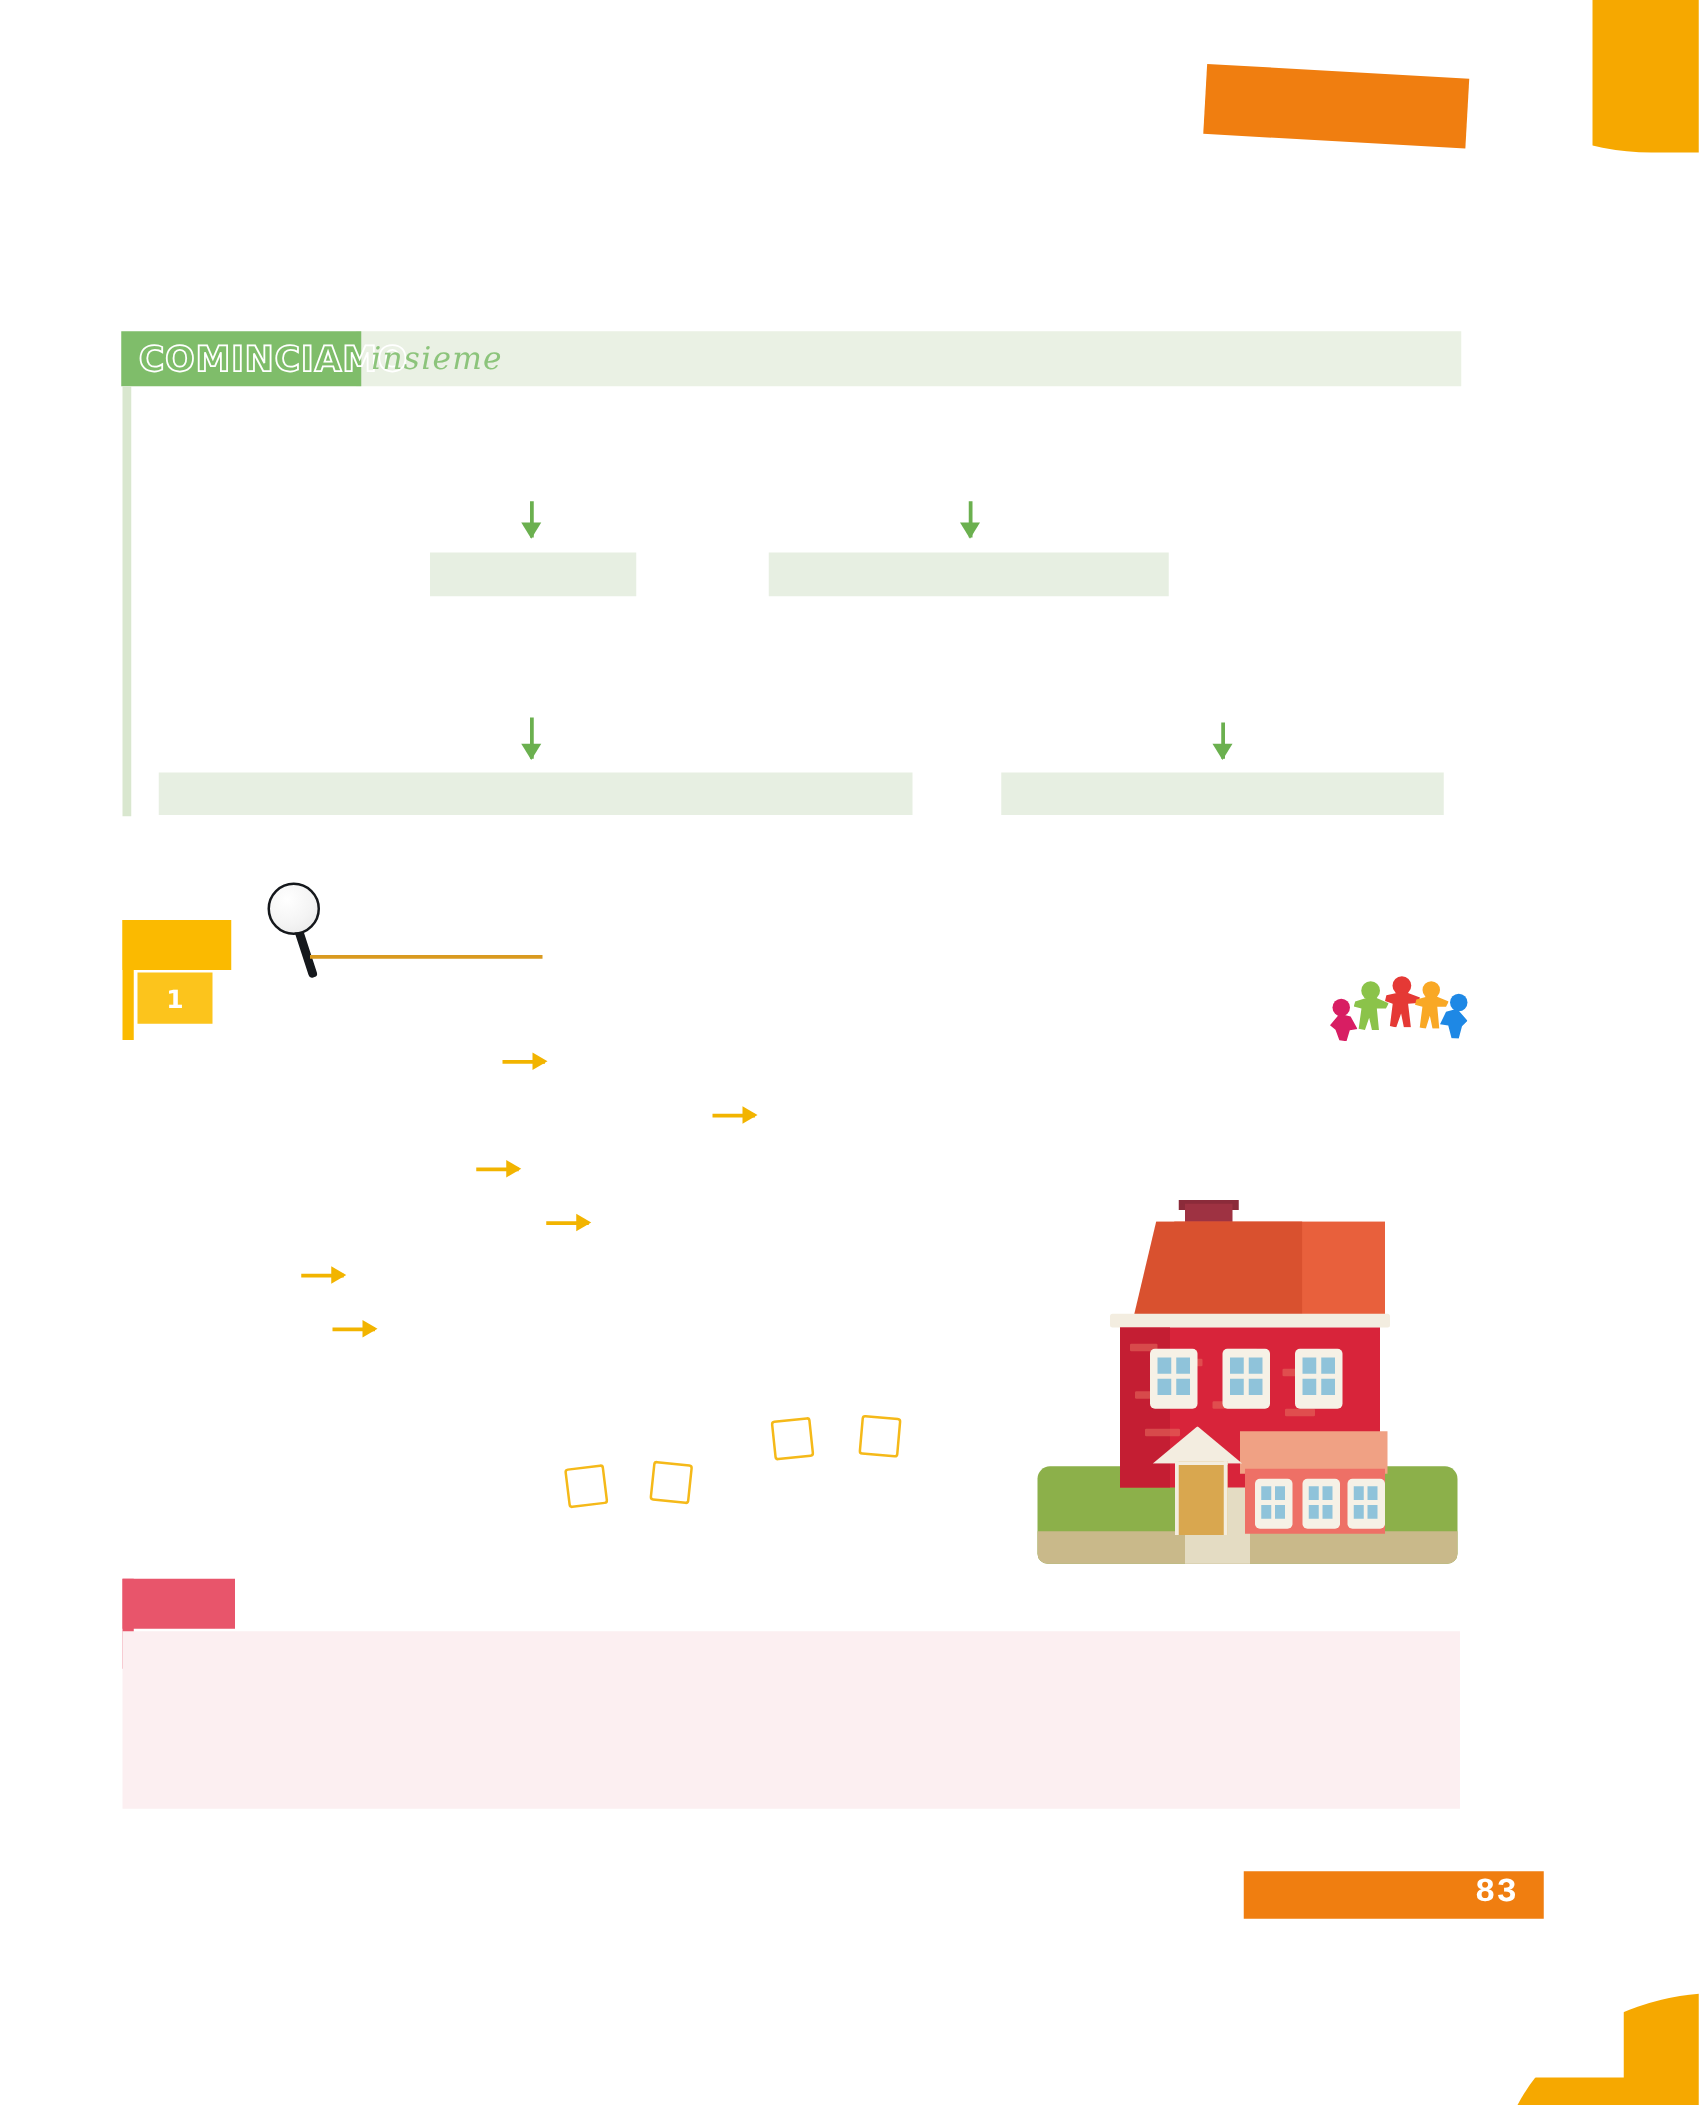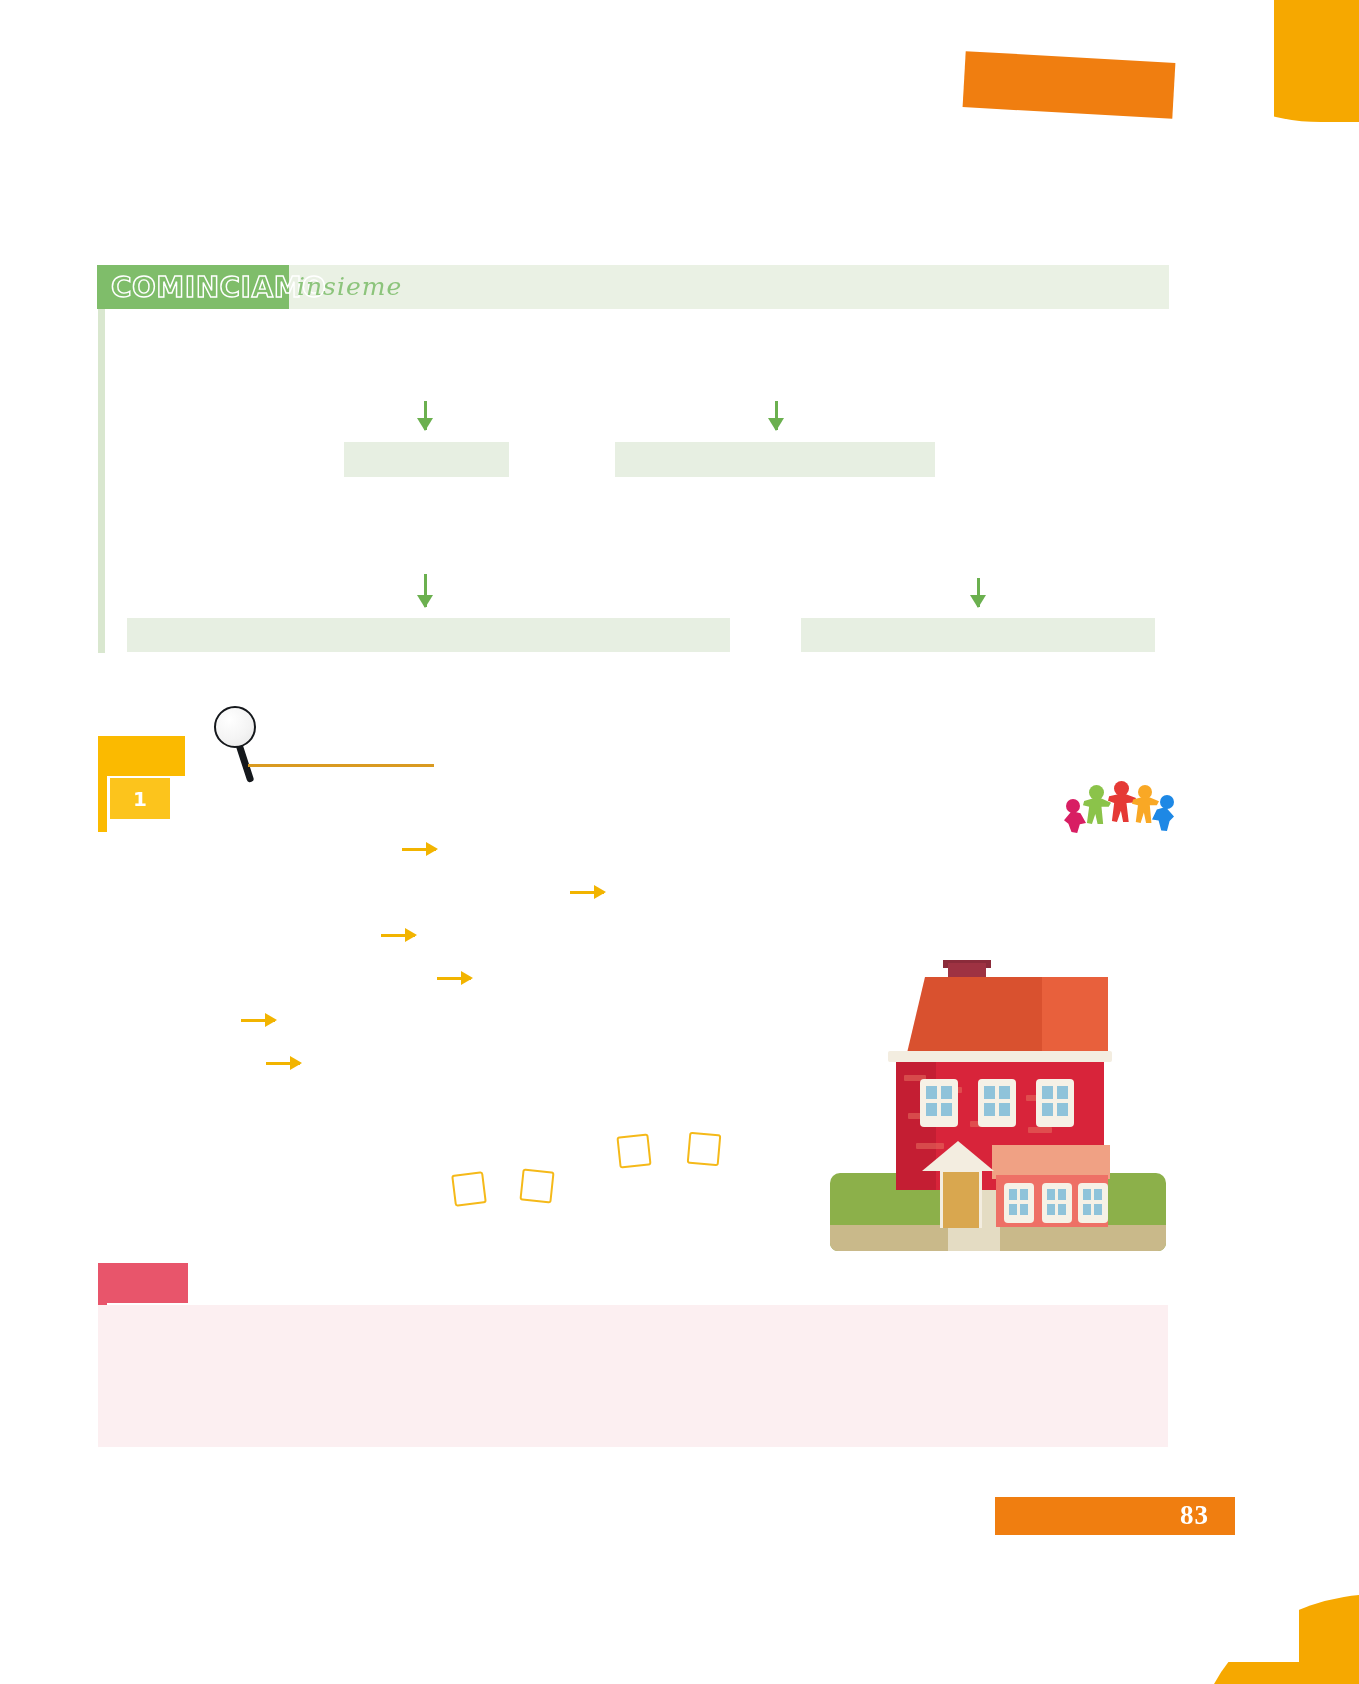--- a/index.html
+++ b/index.html
@@ -225,21 +225,21 @@
     bottom:22px;right:60px;width:120px;height:110px;
     background:#ffffff;border-top-left-radius:150px 130px;
   }
   #footer-tab{
     left:995px;top:1497px;width:240px;height:38px;
     background:#F07E10;
   }
   #page-number{
     left:1180px;top:1500px;
     font-size:27px;font-weight:700;color:#ffffff;
-    font-family:Liberation Serif, serif;letter-spacing:1px;
+    font-family:Liberation Mono, monospace;letter-spacing:1px;
   }
 </style>
 </head>
 <body>
 
 <div class="layer" id="deco-quarter"></div>
 <div class="layer" id="deco-quarter-inner"></div>
 <div class="layer" id="deco-ribbon"></div>
 
 <div class="layer" id="header-band"></div>

